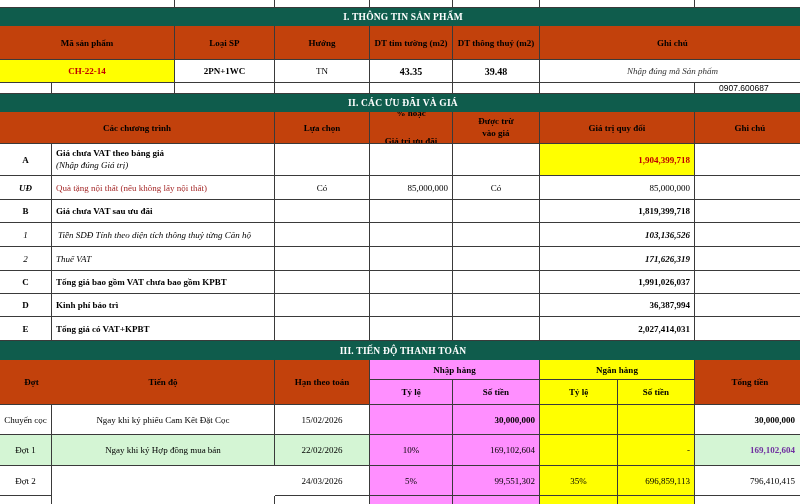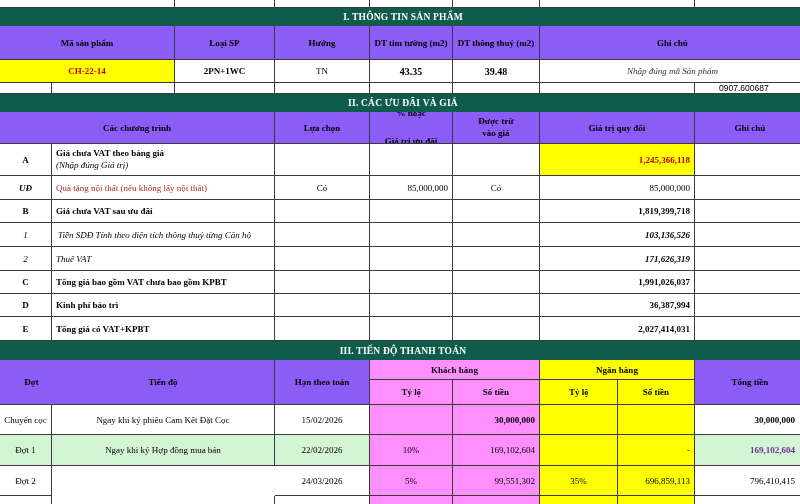--- a/index.html
+++ b/index.html
@@ -1,21 +1,21 @@
 <!DOCTYPE html>
 <html><head>
 <meta charset="utf-8">
 <style>
   html, body { margin:0; padding:0; background:#ffffff; }
   body { width:800px; height:504px; overflow:hidden; position:relative; font-family:"Liberation Serif", "DejaVu Serif", serif; font-size:9px; color:#000; }
   .sheet { position:absolute; left:0; top:0; width:806px; }
   .row { position:absolute; left:0; width:806px; }
   .cell { position:absolute; top:0; height:100%; box-sizing:border-box; border-right:1px solid #3a3a3a; border-bottom:1px solid #3a3a3a; display:flex; align-items:center; justify-content:center; padding:0 4px; overflow:hidden; white-space:nowrap; }
   .sect { position:absolute; left:0; width:806px; background:#0f5c4c; color:#fff; font-weight:bold; display:flex; align-items:center; justify-content:center; font-size:9.5px; letter-spacing:0.2px; border-bottom:1px solid #0a3d33; }
-  .hdr { background:#8b5cf6; font-weight:bold; }
+  .hdr { background:#c2410c; font-weight:bold; }
   .pink { background:#ff8fff; }
   .yellow { background:#ffff00; }
   .green { background:#d4f5d4; }
   .bold { font-weight:bold; }
   .ital { font-style:italic; }
   .right { justify-content:flex-end; padding-right:4px; }
   .left { justify-content:flex-start; }
   .red { color:#c00000; }
   .darkred { color:#a52a2a; }
   .purple { color:#7030a0; }
@@ -88,21 +88,21 @@
 
   <div class="row" style="top:144px;height:32px;">
     <div class="cell bold" style="left:0;width:52px;">A</div>
     <div class="cell stack" style="left:52px;width:223px;">
       <span class="bold">Giá chưa VAT theo bảng giá</span>
       <span class="ital">(Nhập đúng Giá trị)</span>
     </div>
     <div class="cell" style="left:275px;width:95px;"></div>
     <div class="cell right" style="left:370px;width:83px;"></div>
     <div class="cell" style="left:453px;width:87px;"></div>
-    <div class="cell right yellow bold red" style="left:540px;width:155px;">1,245,366,118</div>
+    <div class="cell right yellow bold red" style="left:540px;width:155px;">1,904,399,718</div>
     <div class="cell" style="left:695px;width:111px;"></div>
   </div>
 
   <div class="row" style="top:176px;height:24px;">
     <div class="cell bold ital" style="left:0;width:52px;">UĐ</div>
     <div class="cell left darkred" style="left:52px;width:223px;">Quà tặng nội thất (nếu không lấy nội thất)</div>
     <div class="cell" style="left:275px;width:95px;">Có</div>
     <div class="cell right" style="left:370px;width:83px;">85,000,000</div>
     <div class="cell" style="left:453px;width:87px;">Có</div>
     <div class="cell right" style="left:540px;width:155px;">85,000,000</div>
@@ -168,21 +168,21 @@
     <div class="cell right bold" style="left:540px;width:155px;">2,027,414,031</div>
     <div class="cell" style="left:695px;width:111px;"></div>
   </div>
 
   <div class="sect" style="top:341px;height:19px;">III. TIẾN ĐỘ THANH TOÁN</div>
 
   <div class="row" style="top:360px;height:45px;">
     <div class="cell hdr" style="left:0;width:64px;">Đợt</div>
     <div class="cell hdr" style="left:52px;width:223px;">Tiến độ</div>
     <div class="cell hdr" style="left:275px;width:95px;">Hạn theo toán</div>
-    <div class="cell pink bold" style="left:370px;width:170px;height:20px;">Khách hàng</div>
+    <div class="cell pink bold" style="left:370px;width:170px;height:20px;">Nhập hàng</div>
     <div class="cell pink bold" style="left:370px;top:20px;width:83px;height:25px;">Tỷ lệ</div>
     <div class="cell pink bold" style="left:453px;top:20px;width:87px;height:25px;">Số tiền</div>
     <div class="cell yellow bold" style="left:540px;width:155px;height:20px;">Ngân hàng</div>
     <div class="cell yellow bold" style="left:540px;top:20px;width:78px;height:25px;">Tỷ lệ</div>
     <div class="cell yellow bold" style="left:618px;top:20px;width:77px;height:25px;">Số tiền</div>
     <div class="cell hdr" style="left:695px;width:111px;">Tổng tiền</div>
   </div>
 
   <div class="row" style="top:405px;height:30px;">
     <div class="cell" style="left:0;width:52px;padding:0 2px;">Chuyển cọc</div>

